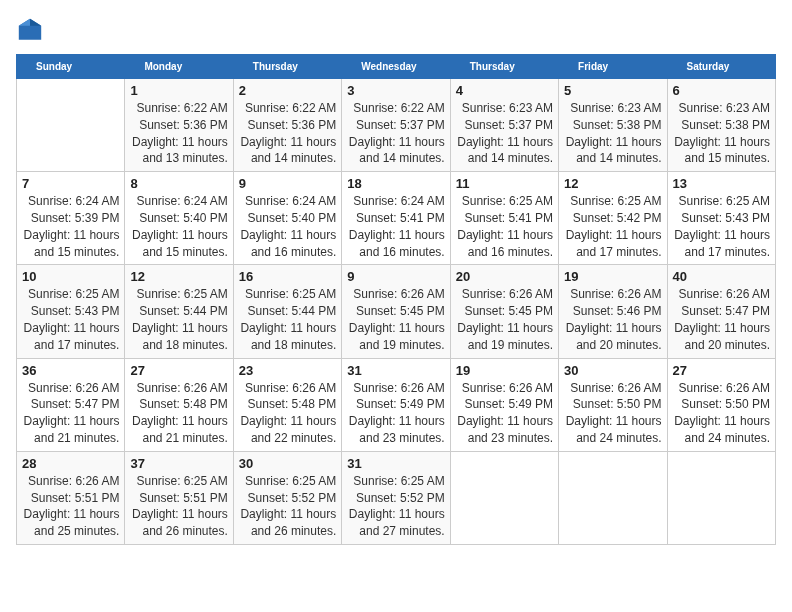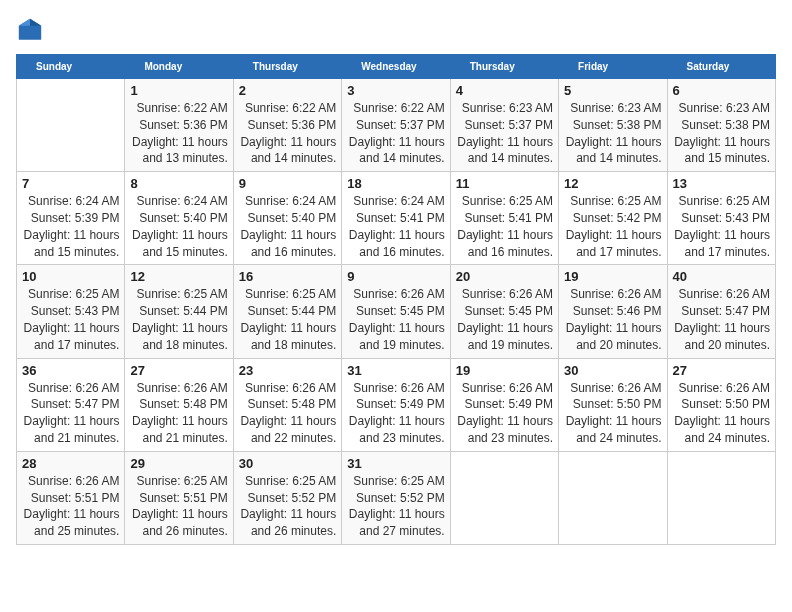--- a/index.html
+++ b/index.html
@@ -234,21 +234,21 @@
           <span class="day-num">27</span>
           <div class="day-detail">Sunrise: 6:26 AM<br>Sunset: 5:50 PM<br>Daylight: 11 hours<br>and 24 minutes.</div>
         </td>
       </tr>
       <tr>
         <td>
           <span class="day-num">28</span>
           <div class="day-detail">Sunrise: 6:26 AM<br>Sunset: 5:51 PM<br>Daylight: 11 hours<br>and 25 minutes.</div>
         </td>
         <td>
-          <span class="day-num">29</span>
+          <span class="day-num">37</span>
           <div class="day-detail">Sunrise: 6:25 AM<br>Sunset: 5:51 PM<br>Daylight: 11 hours<br>and 26 minutes.</div>
         </td>
         <td>
           <span class="day-num">30</span>
           <div class="day-detail">Sunrise: 6:25 AM<br>Sunset: 5:52 PM<br>Daylight: 11 hours<br>and 26 minutes.</div>
         </td>
         <td>
           <span class="day-num">31</span>
           <div class="day-detail">Sunrise: 6:25 AM<br>Sunset: 5:52 PM<br>Daylight: 11 hours<br>and 27 minutes.</div>
         </td>

